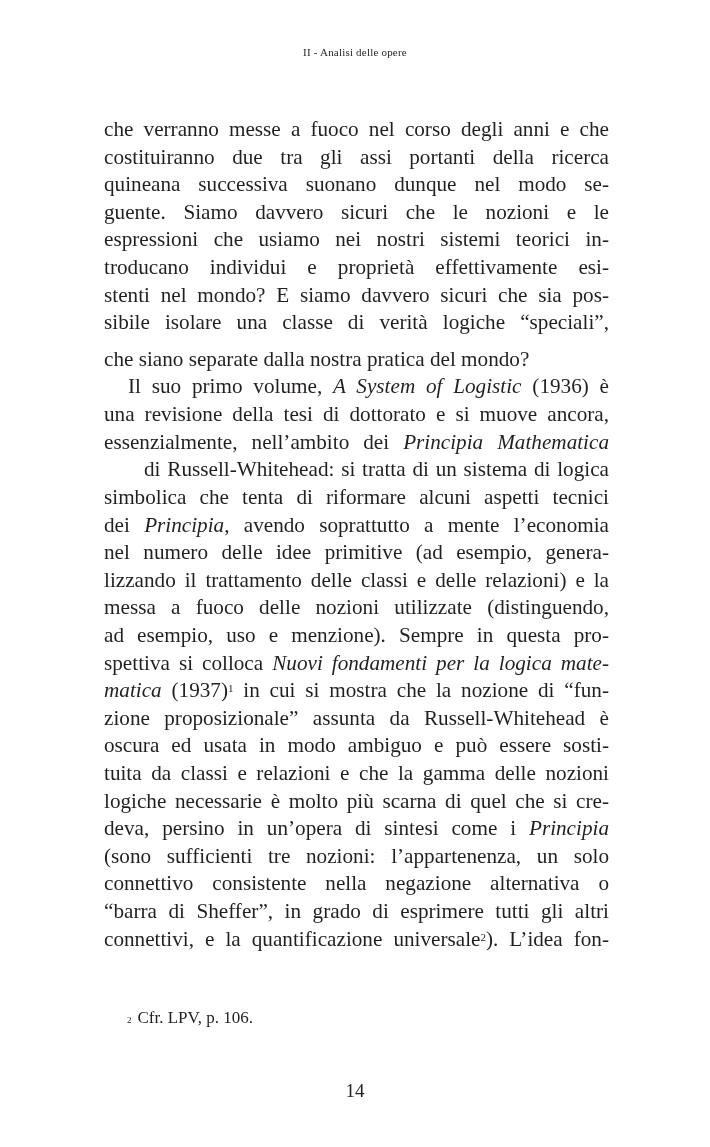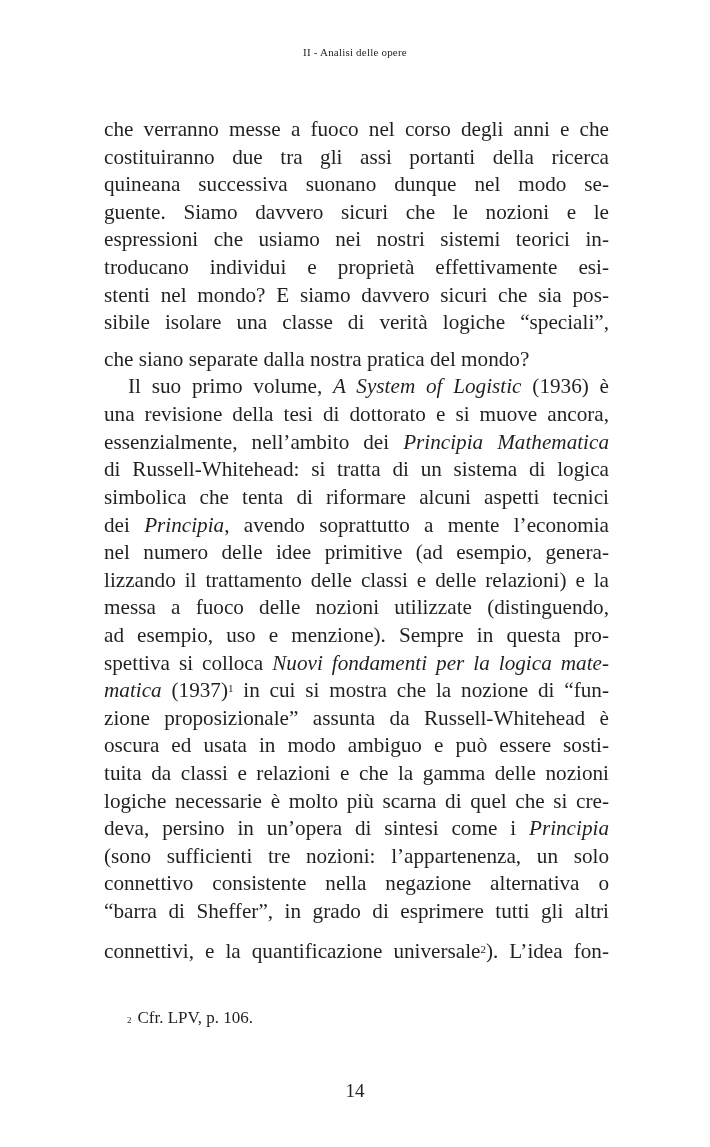--- a/index.html
+++ b/index.html
@@ -29,38 +29,38 @@
     <div class="line" style="white-space: normal;"><span style="white-space: normal;">quineana successiva suonano dunque nel modo se-</span></div>
     <div class="line" style="white-space: normal;"><span style="white-space: normal;">guente. Siamo davvero sicuri che le nozioni e le</span></div>
     <div class="line" style="white-space: normal;"><span style="white-space: normal; font-family: Liberation Serif, serif;">espressioni che usiamo nei nostri sistemi teorici in-</span></div>
     <div class="line" style="white-space: normal;"><span style="white-space: normal;">troducano individui e proprietà effettivamente esi-</span></div>
     <div class="line" style="white-space: normal;"><span style="white-space: normal;">stenti nel mondo? E siamo davvero sicuri che sia pos-</span></div>
     <div class="line" style="white-space: normal;"><span style="white-space: normal;">sibile isolare una classe di verità logiche “speciali”,</span></div>
     <div class="line last" style="white-space: normal; margin-top: 9px;"><span style="white-space: normal;">che siano separate dalla nostra pratica del mondo?</span></div>
     <div class="line indent" style="white-space: normal;"><span style="white-space: normal;">Il suo primo volume, </span><i>A System of Logistic</i><span style="white-space: normal;"> (1936) è</span></div>
     <div class="line" style="white-space: normal;"><span style="white-space: normal;">una revisione della tesi di dottorato e si muove ancora,</span></div>
     <div class="line" style="white-space: normal;"><span style="white-space: normal;">essenzialmente, nell’ambito dei </span><i>Principia Mathematica</i></div>
-    <div class="line" style="white-space: normal;"><span style="white-space: normal;">di Russell-Whitehead: si tratta di un sistema di logica</span></div>
+    <div class="line" style="white-space: normal; margin-left: 40px;"><span style="white-space: normal;">di Russell-Whitehead: si tratta di un sistema di logica</span></div>
     <div class="line" style="white-space: normal;"><span style="white-space: normal;">simbolica che tenta di riformare alcuni aspetti tecnici</span></div>
     <div class="line" style="white-space: normal;"><span style="white-space: normal;">dei </span><i>Principia</i><span style="white-space: normal;">, avendo soprattutto a mente l’economia</span></div>
     <div class="line" style="white-space: normal;"><span style="white-space: normal;">nel numero delle idee primitive (ad esempio, genera-</span></div>
     <div class="line" style="white-space: normal;"><span style="white-space: normal;">lizzando il trattamento delle classi e delle relazioni) e la</span></div>
     <div class="line" style="white-space: normal;"><span style="white-space: normal;">messa a fuoco delle nozioni utilizzate (distinguendo,</span></div>
     <div class="line" style="white-space: normal;"><span style="white-space: normal;">ad esempio, uso e menzione). Sempre in questa pro-</span></div>
     <div class="line" style="white-space: normal;"><span style="white-space: normal;">spettiva si colloca </span><i>Nuovi fondamenti per la logica mate-</i></div>
     <div class="line" style="white-space: normal;"><i>matica</i><span style="white-space: normal;"> (1937)</span><sup>1</sup><span style="white-space: normal;"> in cui si mostra che la nozione di “fun-</span></div>
     <div class="line" style="white-space: normal;"><span style="white-space: normal;">zione proposizionale” assunta da Russell-Whitehead è</span></div>
     <div class="line" style="white-space: normal;"><span style="white-space: normal;">oscura ed usata in modo ambiguo e può essere sosti-</span></div>
     <div class="line" style="white-space: normal;"><span style="white-space: normal;">tuita da classi e relazioni e che la gamma delle nozioni</span></div>
     <div class="line" style="white-space: normal;"><span style="white-space: normal;">logiche necessarie è molto più scarna di quel che si cre-</span></div>
     <div class="line" style="white-space: normal;"><span style="white-space: normal;">deva, persino in un’opera di sintesi come i </span><i>Principia</i></div>
     <div class="line" style="white-space: normal;"><span style="white-space: normal;">(sono sufficienti tre nozioni: l’appartenenza, un solo</span></div>
     <div class="line" style="white-space: normal;"><span style="white-space: normal;">connettivo consistente nella negazione alternativa o</span></div>
     <div class="line" style="white-space: normal;"><span style="white-space: normal;">“barra di Sheffer”, in grado di esprimere tutti gli altri</span></div>
-    <div class="line" style="white-space: normal; margin-top: 12px;"><span style="white-space: normal;">connettivi, e la quantificazione universale</span><sup>2</sup><span style="white-space: normal;">). L’idea fon-</span></div>
+    <div class="line" style="white-space: normal;"><span style="white-space: normal;">connettivi, e la quantificazione universale</span><sup>2</sup><span style="white-space: normal;">). L’idea fon-</span></div>
   </div>
 
 <div class="footnotes">
   <div>
     <span class="fn-mark">2</span><span>Cfr. LPV, p. 106.</span>
   </div>
 </div>
 
 <div class="page-number">14</div>
 

